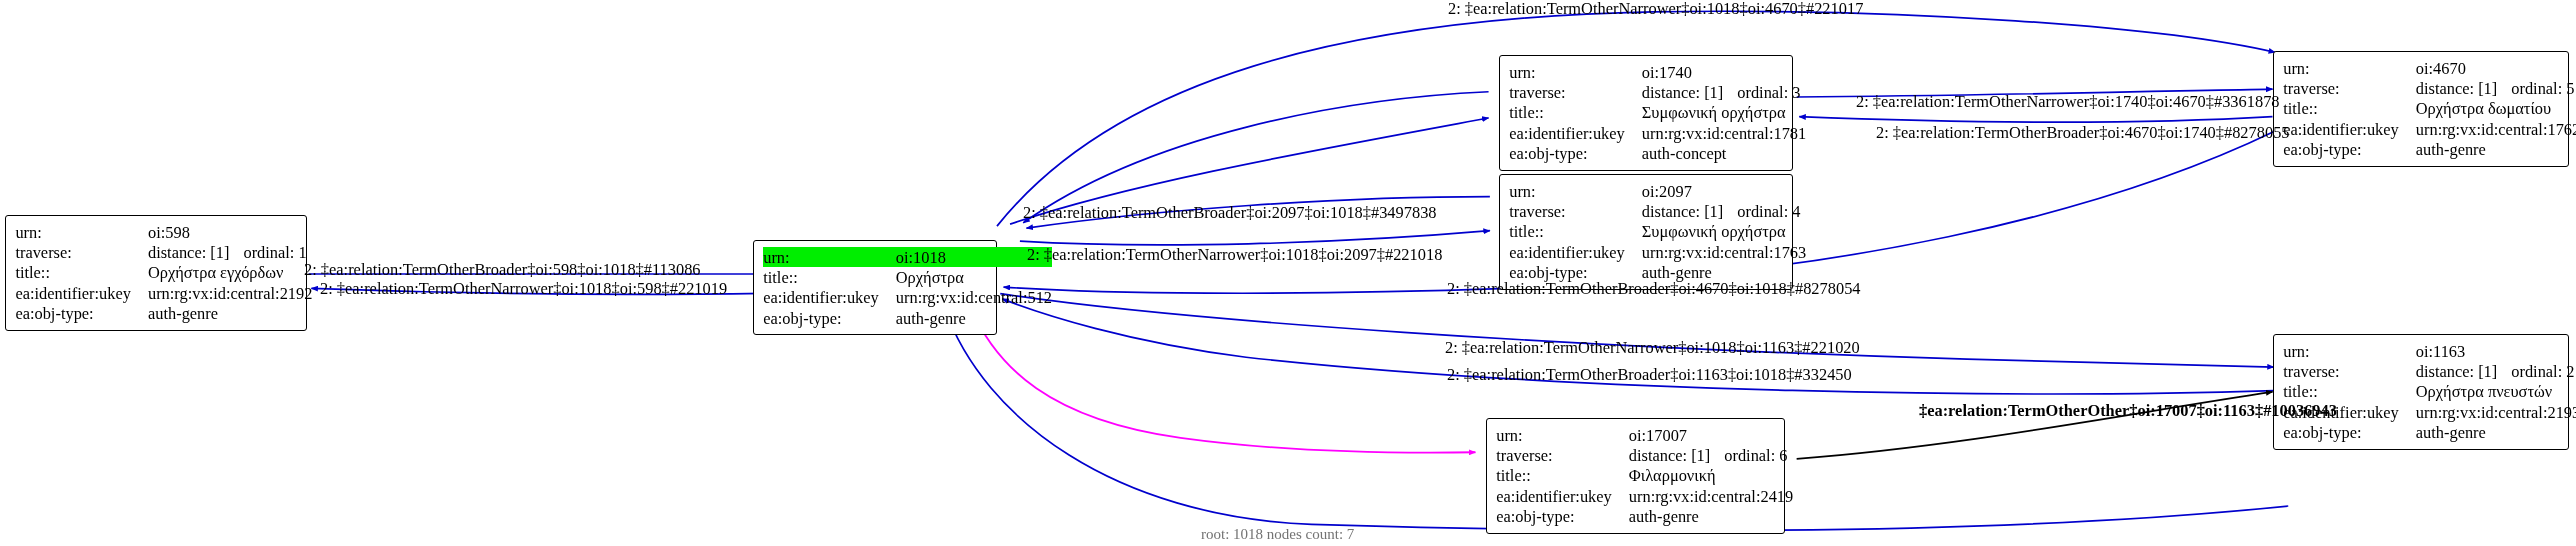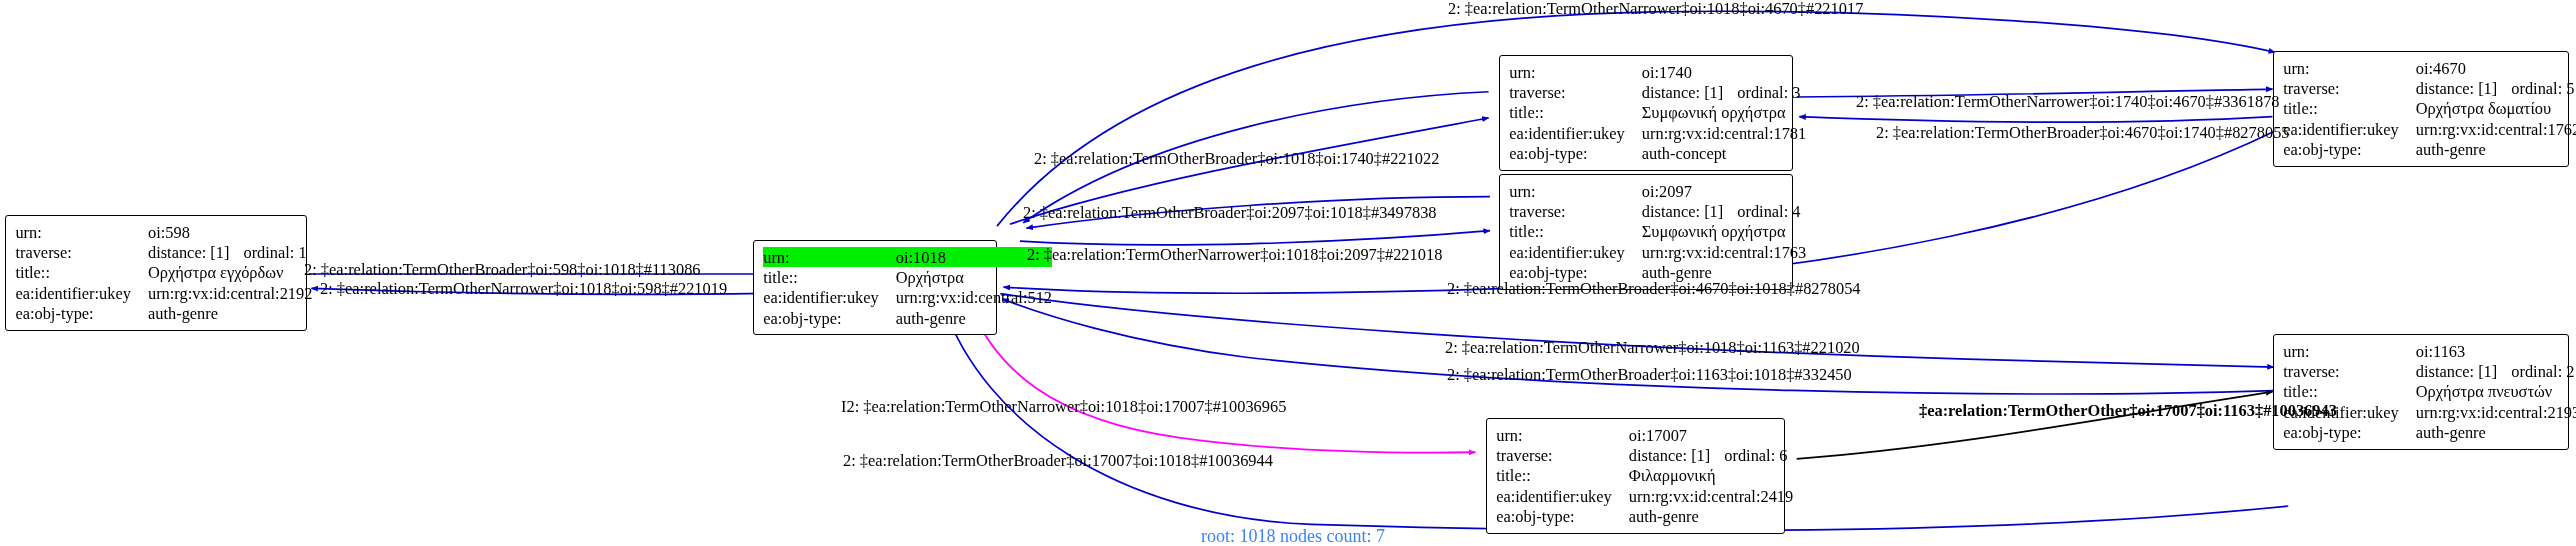--- a/index.html
+++ b/index.html
@@ -9,21 +9,21 @@
 
   .node{position:absolute;border:1.6px solid #000;border-radius:3px;background:#fff;box-sizing:border-box;padding:5.9px 9.2px;}
   .node table{border-collapse:collapse;}
   .node td{font-size:16.4px;line-height:1.16;padding:0.7px 0;white-space:nowrap;vertical-align:top;}
   .node td.k{padding-right:17px;}
   .hl{background:#00ee00;}
   .node td.k.hl, .node td.v.hl{background:#00ee00;}
   .trav .ord{padding-left:14px;}
 
   .elabel{position:absolute;font-size:16.4px;white-space:nowrap;color:#000;line-height:1;}
-  .caption{position:absolute;font-size:18px;white-space:nowrap;color:#3b82f6;}
+  .caption{position:absolute;font-size:15px;white-space:nowrap;color:#737373;}
 </style>
 </head>
 <body>
 
 <div id="canvas">
 
   <svg class="edges" viewBox="0 0 3928 833">
     <defs>
       <marker id="ar-b" markerWidth="11" markerHeight="9" refX="10" refY="4.5" orient="auto" markerUnits="userSpaceOnUse">
         <path d="M0,0 L11,4.5 L0,9 z" fill="#0000cc"></path>
@@ -257,28 +257,25 @@
         <td class="k">ea:obj-type:</td>
         <td class="v">auth-genre</td>
       </tr>
     </tbody>
       </table>
   </div>
 
   <div class="elabel" style="left:1448px;top:1.3px;">2: ‡ea:relation:TermOtherNarrower‡oi:1018‡oi:4670‡#221017</div>
   <div class="elabel" style="left:1856px;top:94px;">2: ‡ea:relation:TermOtherNarrower‡oi:1740‡oi:4670‡#3361878</div>
   <div class="elabel" style="left:1876px;top:113px;margin-top:12px;">2: ‡ea:relation:TermOtherBroader‡oi:4670‡oi:1740‡#8278055</div>
-  <div class="elabel" style="left:1034px;top:151px;">2: ‡ea:relation:TermOtherBroader‡oi:1018‡oi:1740‡#221022</div>
   <div class="elabel" style="left:1023px;top:205px;">2: ‡ea:relation:TermOtherBroader‡oi:2097‡oi:1018‡#3497838</div>
   <div class="elabel" style="left:1027px;top:247px;">2: ‡ea:relation:TermOtherNarrower‡oi:1018‡oi:2097‡#221018</div>
   <div class="elabel" style="left:304px;top:262px;">2: ‡ea:relation:TermOtherBroader‡oi:598‡oi:1018‡#113086</div>
   <div class="elabel" style="left:320px;top:281px;">2: ‡ea:relation:TermOtherNarrower‡oi:1018‡oi:598‡#221019</div>
   <div class="elabel" style="left:1447px;top:281px;">2: ‡ea:relation:TermOtherBroader‡oi:4670‡oi:1018‡#8278054</div>
   <div class="elabel" style="left:1445px;top:340px;">2: ‡ea:relation:TermOtherNarrower‡oi:1018‡oi:1163‡#221020</div>
   <div class="elabel" style="left:1447px;top:367px;">2: ‡ea:relation:TermOtherBroader‡oi:1163‡oi:1018‡#332450</div>
-  <div class="elabel" style="left:841px;top:399px;">I2: ‡ea:relation:TermOtherNarrower‡oi:1018‡oi:17007‡#10036965</div>
-  <div class="elabel" style="left:843px;top:453px;">2: ‡ea:relation:TermOtherBroader‡oi:17007‡oi:1018‡#10036944</div>
   <div class="elabel" style="left:1919px;top:403px;font-weight:bold;">‡ea:relation:TermOtherOther‡oi:17007‡oi:1163‡#10036943</div>
 
   <div class="caption" style="left:1201px;top:526px;">root: 1018 nodes count: 7</div>
 
 </div>
 
 
 </body></html>

